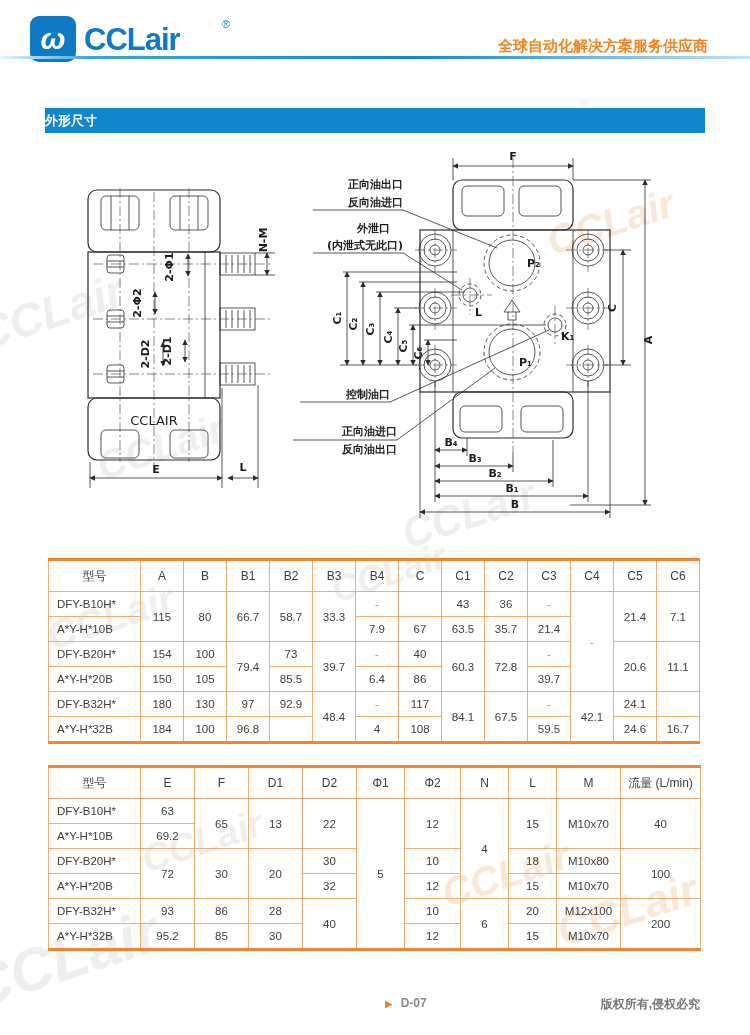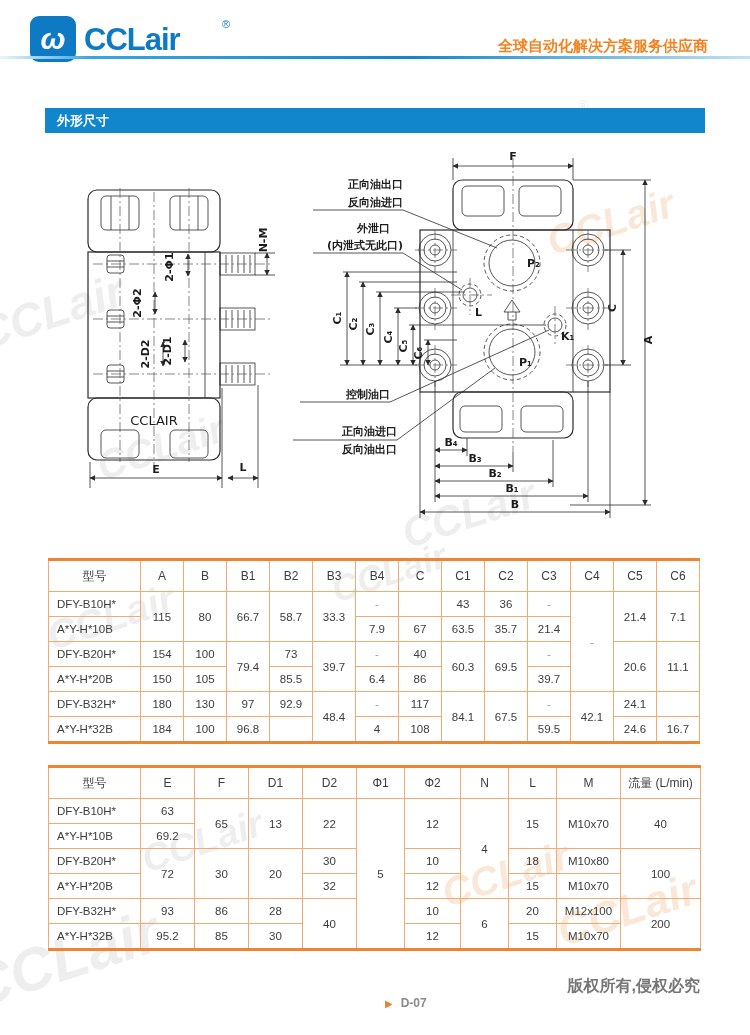--- a/index.html
+++ b/index.html
@@ -11,21 +11,21 @@
   .logo-glyph{color:#fff;font-size:30px;font-weight:bold;font-style:italic;line-height:1;}
   .brand{position:absolute;left:84px;top:22px;color:#0f7ac4;font-size:31px;font-weight:bold;
          letter-spacing:-1px;}
   .brand-reg{position:absolute;left:222px;top:18px;color:#0f7ac4;font-size:11px;}
   .tagline{position:absolute;right:42px;top:37px;color:#f5821f;font-size:15px;font-weight:bold;}
   .divider{position:absolute;left:0;top:56px;width:750px;height:3px;
            background:linear-gradient(to right,#eaf5fc 0%,#3aa6de 12%,#1286cd 55%,#bfe3f6 100%);}
   
   .section-bar{position:absolute;left:45px;top:108px;width:660px;height:25px;background:#1286cd;}
   .section-bar span{display:block;color:#ffffff;font-size:13px;font-weight:bold;line-height:25px;
-                    padding-left:12px;}
+                    }
   
   .draw-wrap{position:absolute;left:45px;top:140px;width:660px;height:412px;}
   .ol{fill:none;stroke:#2b2b2b;stroke-width:1.2;}
   .thin{fill:none;stroke:#2b2b2b;stroke-width:0.8;}
   .cl{fill:none;stroke:#555;stroke-width:0.7;stroke-dasharray:10 3 2 3;}
   .dim{fill:none;stroke:#2b2b2b;stroke-width:0.8;}
   .dsh{stroke-dasharray:4 3;}
   svg text{fill:#1c1c1c;font-family:"DejaVu Sans","Liberation Sans",sans-serif;}
   .dimtxt{font-size:11px;font-weight:bold;}
   .cntxt{font-size:11px;font-weight:bold;}
@@ -37,21 +37,21 @@
   .tbl2{top:765px;}
   .tbl th,.tbl td{border:1px solid #f2aa70;color:#3c3c3c;text-align:center;
                   font-weight:normal;padding:0 2px;}
   .tbl th{height:30px;font-size:12px;}
   .tbl td{height:24px;font-size:11.5px;}
   .tbl td.model{text-align:left;padding-left:8px;}
   .tbl td.dash{color:#999;}
   
   .footer-page{position:absolute;left:385px;top:996px;font-size:12px;color:#8a8a8a;font-weight:bold;}
   .footer-page .mark{color:#f08030;font-size:10px;margin-right:8px;}
-  .footer-copy{position:absolute;right:50px;top:976px;font-size:16px;color:#757575;font-weight:bold;text-align:right;}
+  .footer-copy{position:absolute;right:50px;top:996px;font-size:12px;color:#757575;font-weight:bold;text-align:right;}
   
   .wm{position:absolute;font-weight:bold;font-style:italic;color:rgba(120,120,120,0.13);
       transform:rotate(-18deg);white-space:nowrap;pointer-events:none;}
   .wm.tan{color:rgba(235,170,110,0.28);}
 </style>
 </head>
 <body>
 
 <div class="page">
 
@@ -365,21 +365,21 @@
     <tr>
       <td class="model">DFY-B20H*</td>
       <td>154</td>
       <td>100</td>
       <td rowspan="2">79.4</td>
       <td>73</td>
       <td rowspan="2">39.7</td>
       <td class="dash">-</td>
       <td>40</td>
       <td rowspan="2">60.3</td>
-      <td rowspan="2">69.5</td>
+      <td rowspan="2">72.8</td>
       <td class="dash">-</td>
       <td rowspan="2">20.6</td>
       <td rowspan="2">11.1</td>
     </tr>
     <tr>
       <td class="model">A*Y-H*20B</td>
       <td>150</td>
       <td>105</td>
       <td>85.5</td>
       <td>6.4</td>

